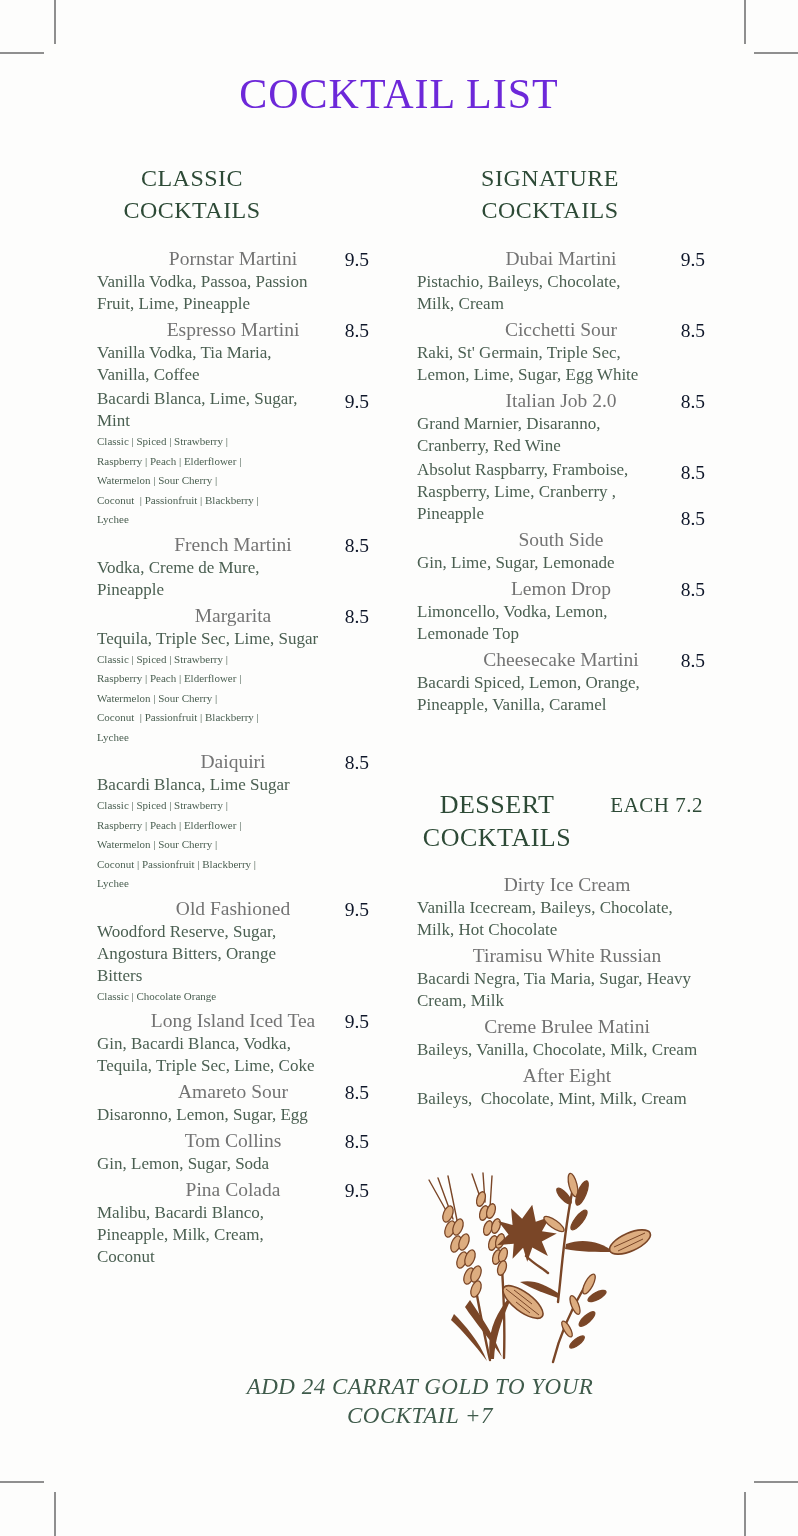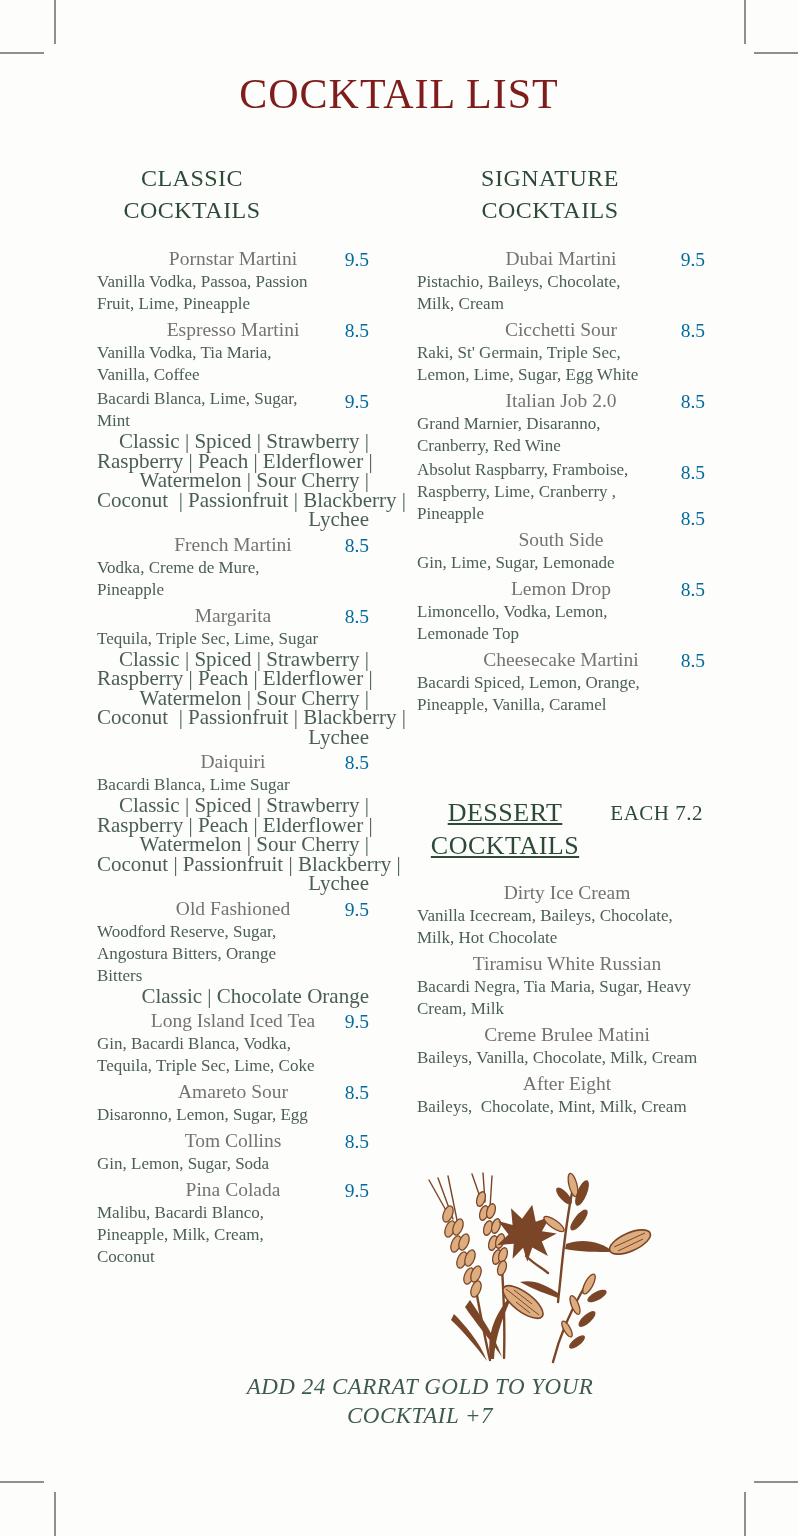--- a/index.html
+++ b/index.html
@@ -14,51 +14,51 @@
   .mark.v{width:2px;height:44px;}
   .mark.h{height:2px;width:44px;}
   .tl-v{left:54px;top:0;}        .tl-h{left:0;top:52px;}
   .tr-v{left:744px;top:0;}       .tr-h{right:0;top:52px;}
   .bl-v{left:54px;bottom:0;}     .bl-h{left:0;top:1481px;width:29px;}
   .br-v{left:744px;bottom:0;}    .br-h{right:0;top:1481px;width:41px;}
   
   .page-title{
     position:absolute;top:70px;left:0;width:100%;margin:0;
     text-align:center;font-size:42px;font-weight:normal;
-    letter-spacing:1px;color:#7f1d1d;
+    letter-spacing:1px;color:#6d28d9;
   }
   
   .col{position:absolute;top:150px;}
   .col-left{left:97px;width:272px;}
   .col-right{left:417px;width:288px;}
   .section-title{
     margin:12px 0 20px 0;font-size:24px;font-weight:normal;
     line-height:32px;color:#2d4a36;text-align:center;white-space:pre-line;
     letter-spacing:.5px;
   }
   .col-left .section-title{width:190px;}
   .col-right .section-title{width:266px;}
   
   .menu-item{position:relative;margin-top:2px;}
   .item-name{font-size:19.5px;line-height:25px;color:#737373;text-align:center;}
   .item-price{
     position:absolute;right:0;top:3px;
-    font-size:19.5px;color:#0369a1;
+    font-size:19.5px;color:#0f172a;
   }
   .item-price.raised{top:-19px;}
   .item-desc{
     font-size:17px;line-height:22px;color:#4a5f51;white-space:pre;
   }
   .item-variants{
-    font-size:21px;line-height:19.5px;color:#4a5f51;white-space:pre;text-align:right;
+    font-size:11px;line-height:19.5px;color:#4a5f51;white-space:pre;
   }
   
   .dessert{position:absolute;left:417px;top:788px;width:300px;}
   .dessert-head{position:relative;margin-bottom:18px;}
-  .dessert .section-title{width:160px;margin:8px;line-height:33px;font-size:26px;text-decoration:underline;}
+  .dessert .section-title{width:160px;margin:0;line-height:33px;font-size:26px;}
   .each-note{
     position:absolute;right:14px;top:5px;font-size:21px;color:#2d4a36;
     letter-spacing:.5px;
   }
   
   .footer-note{
     position:absolute;left:42px;top:1372px;width:756px;
     text-align:center;font-style:italic;font-size:23px;line-height:29px;
     color:#3f5b4b;white-space:pre-line;letter-spacing:.5px;
   }

